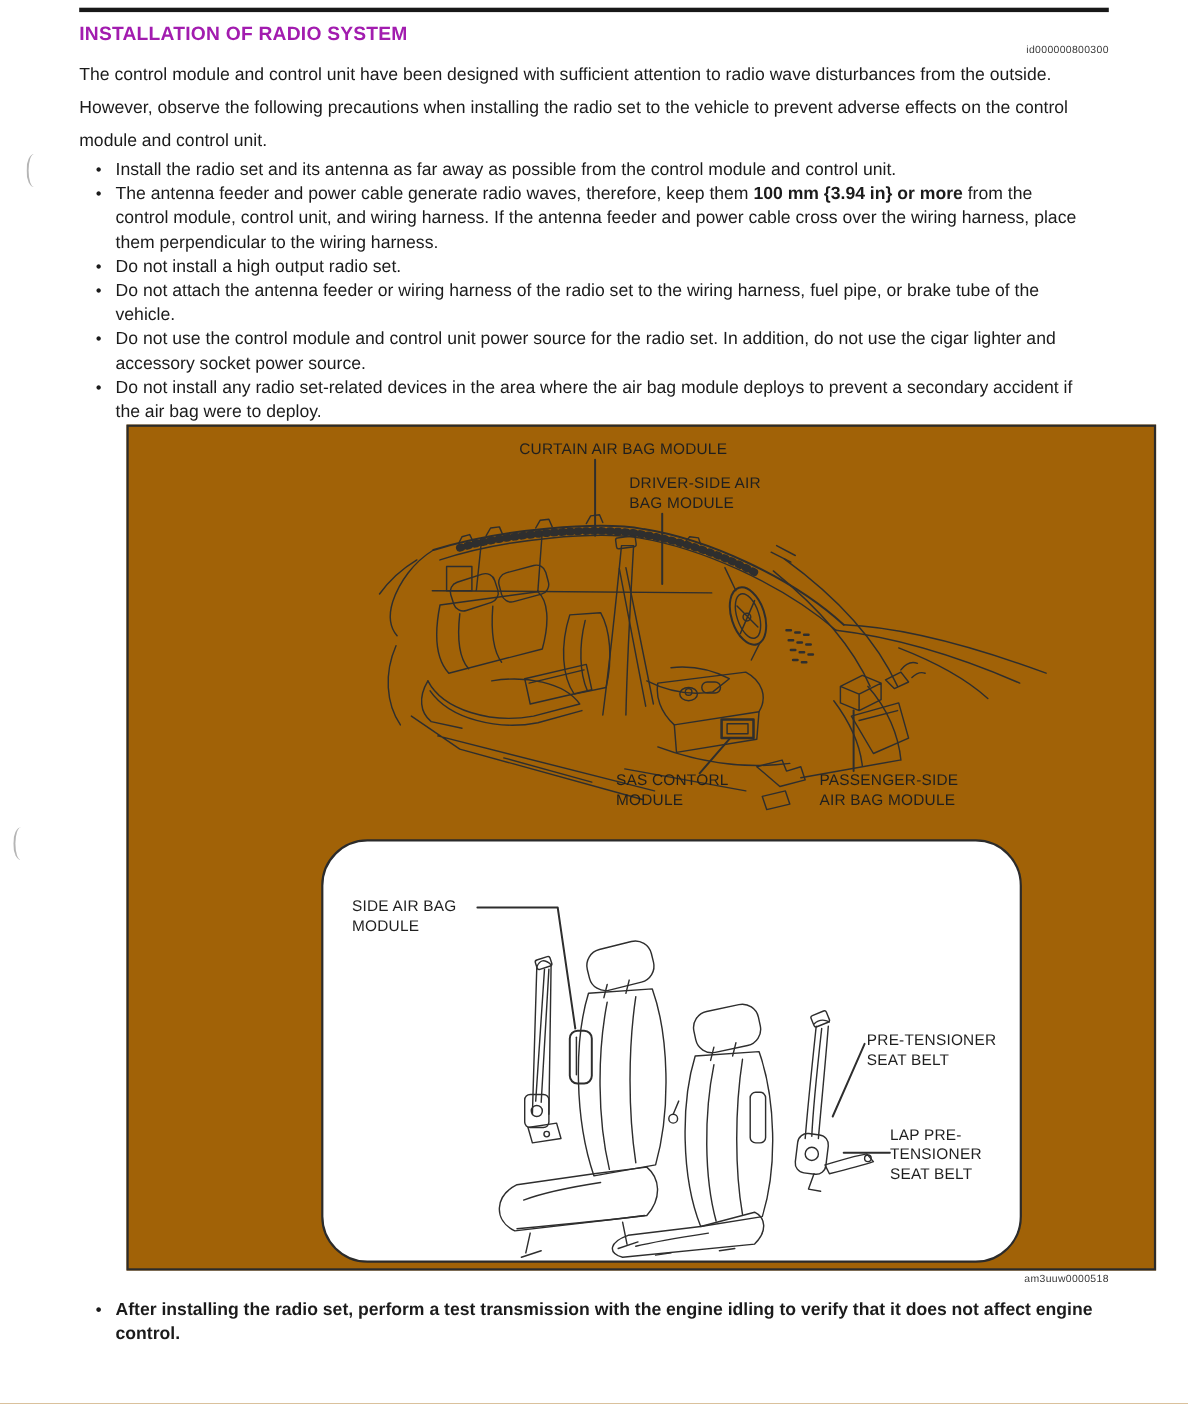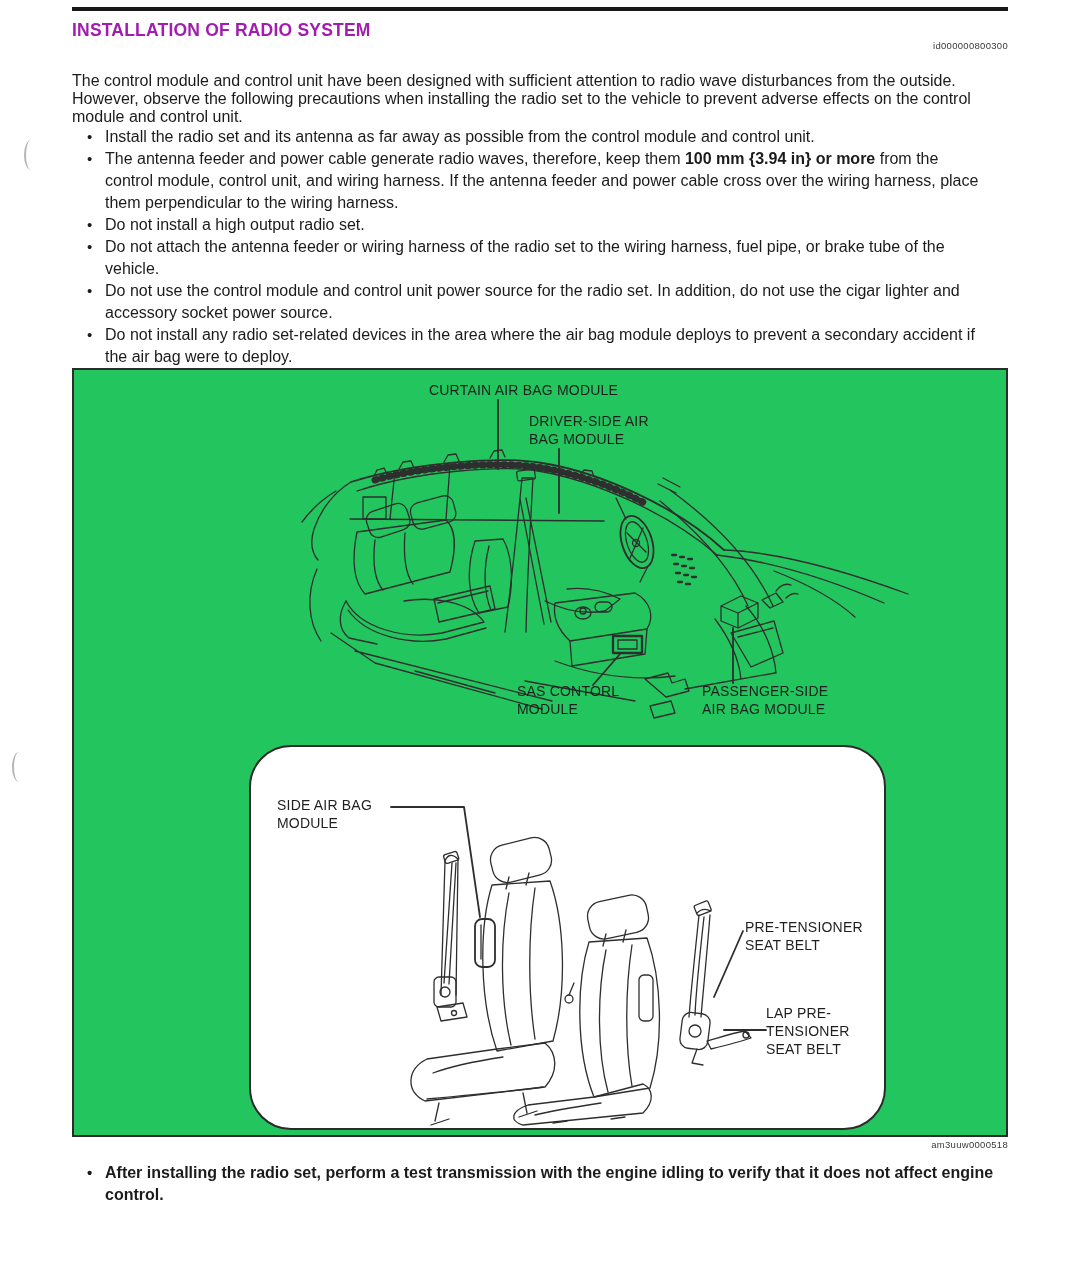--- a/index.html
+++ b/index.html
@@ -19,21 +19,21 @@
   .title-rule{height:4px;background:#181818;margin-top:7px;}
   .section-heading{
     font-size:17.5px;font-weight:bold;margin-top:9px;color:#a21caf;
     letter-spacing:.2px;
   }
   .doc-id{
     text-align:right;font-size:9.5px;color:#3a3a3a;height:13px;
     margin-top:-1px;letter-spacing:.3px;
   }
   .intro{
-    font-size:16px;line-height:18px;width:945px;margin-top:19px;
+    font-size:16px;line-height:30px;width:945px;margin-top:1px;
   }
   ul.precautions{list-style:none;margin:0;padding:0;margin-top:0px;}
   ul.precautions li{
     display:flex;font-size:16px;line-height:22px;
   }
   ul.precautions li::before{
     content:"•";flex:none;width:18px;margin-left:15px;
     font-size:15px;
   }
   ul.precautions li .btext{width:880px;}
@@ -41,21 +41,21 @@
   ul.closing li{display:flex;font-size:16px;line-height:22px;}
   ul.closing li::before{
     content:"•";flex:none;width:18px;margin-left:15px;font-size:15px;
   }
   ul.closing li .btext{width:902px;}
   b{font-weight:bold;}
 
   .figure-box{
     position:relative;margin-top:0px;
     width:932px;height:765px;
-    border:2px solid #2b2b2b;background:#22c55e;
+    border:2px solid #2b2b2b;background:#a16207;margin-left:43px;
   }
   .fig-caption{
     text-align:right;font-size:9.5px;color:#3a3a3a;margin-top:2px;
     letter-spacing:.3px;
   }
   .fig-label{
     position:absolute;font-size:14px;line-height:18px;color:#1f1f1f;
     letter-spacing:.2px;white-space:normal;
   }
   .seats-box{

